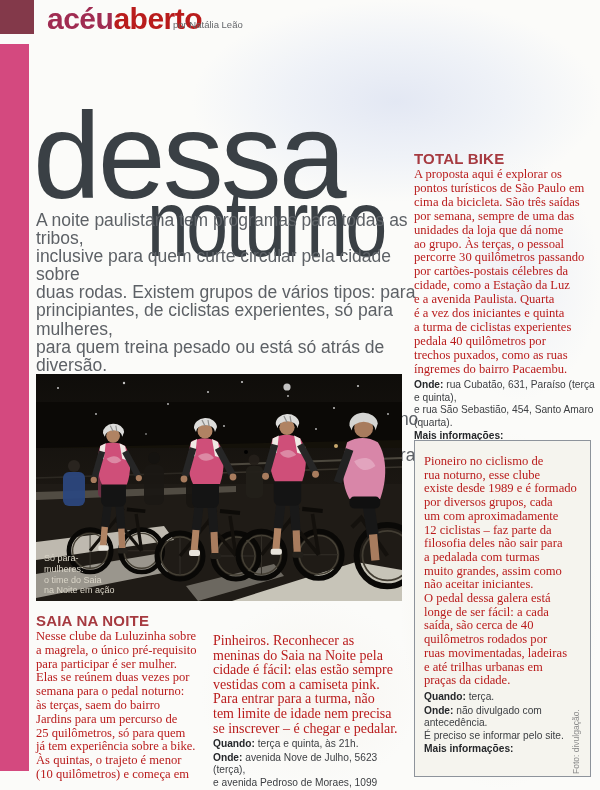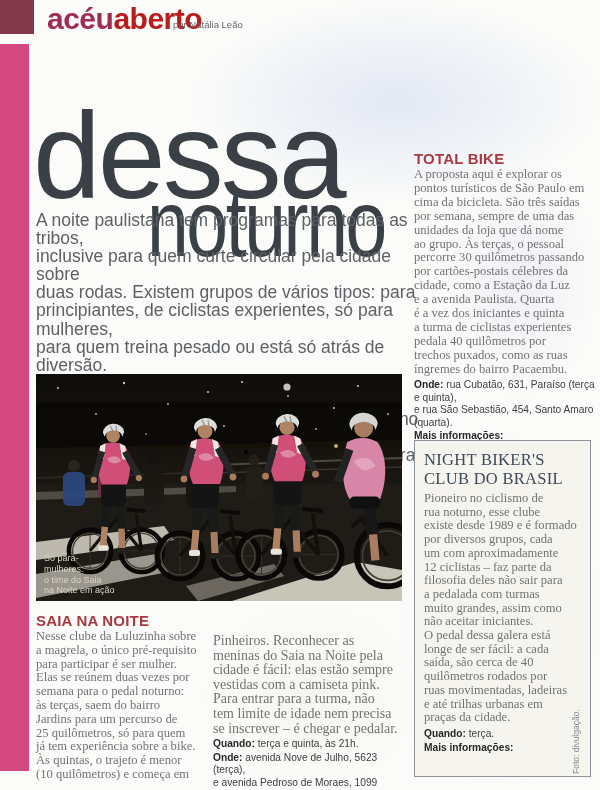--- a/index.html
+++ b/index.html
@@ -33,21 +33,21 @@
   #title1{left:33px;top:95px;font-size:122px;line-height:1;letter-spacing:-3px;color:#3a4045;}
   #title2{left:147px;top:176px;font-size:95px;line-height:1;letter-spacing:-3px;color:#3a4045;}
   #title2 .sqz{display:inline-block;transform:scaleX(.79);transform-origin:0 0;}
 
   
   #intro{left:36px;top:211px;width:385px;font-size:17.5px;line-height:18.1px;color:#5d6166;
          white-space:pre-line;}
 
   
   .sec-head{font-size:15px;font-weight:bold;color:#a63a40;letter-spacing:.2px;}
-  .serif-body{font-family:"Liberation Serif",serif;color:#737373;white-space:pre-line;}
+  .serif-body{font-family:"Liberation Serif",serif;color:#b91c1c;white-space:pre-line;}
   .details{font-size:10.2px;color:#3e4044;}
   .details p{margin:0 0 1px 0;line-height:12.6px;}
   .details b{color:#26282b;}
   .details .dv{white-space:pre-line;}
 
   
   #tb-head{left:414px;top:150px;}
   #tb-body{left:414px;top:168px;width:186px;font-size:12.6px;line-height:13.9px;}
   #tb-details{left:414px;top:379px;width:186px;}
 
@@ -276,38 +276,38 @@
 tem limite de idade nem precisa
 se inscrever – é chegar e pedalar.</div>
 <div class="abs z details" id="saia-details">
   <p><b>Quando:</b> <span class="dv">terça e quinta, às 21h.</span></p>
   <p><b>Onde:</b> <span class="dv">avenida Nove de Julho, 5623 (terça),
 e avenida Pedroso de Moraes, 1099 (quinta).</span></p>
 
 </div>
 
 <div class="abs z" id="nb-box">
-  <div id="nb-head">NIGHT BIKER'S
-CLUB DO BRASIL</div>
   <div class="serif-body" id="nb-body">Pioneiro no ciclismo de
 rua noturno, esse clube
 existe desde 1989 e é formado
 por diversos grupos, cada
 um com aproximadamente
 12 ciclistas – faz parte da
 filosofia deles não sair para
 a pedalada com turmas
 muito grandes, assim como
 não aceitar iniciantes.
 O pedal dessa galera está
 longe de ser fácil: a cada
 saída, são cerca de 40
 quilômetros rodados por
 ruas movimentadas, ladeiras
 e até trilhas urbanas em
 praças da cidade.</div>
   <div class="details" id="nb-details">
     <p><b>Quando:</b> <span class="dv">terça.</span></p>
+    <p><b>Onde:</b> <span class="dv">não divulgado com antecedência.
+É preciso se informar pelo site.</span></p>
     <p><b>Mais informações:</b> </p>
   </div>
 </div>
 
 <div class="abs z" id="photo-credit">Foto: divulgação.</div>
 
 </body></html>

